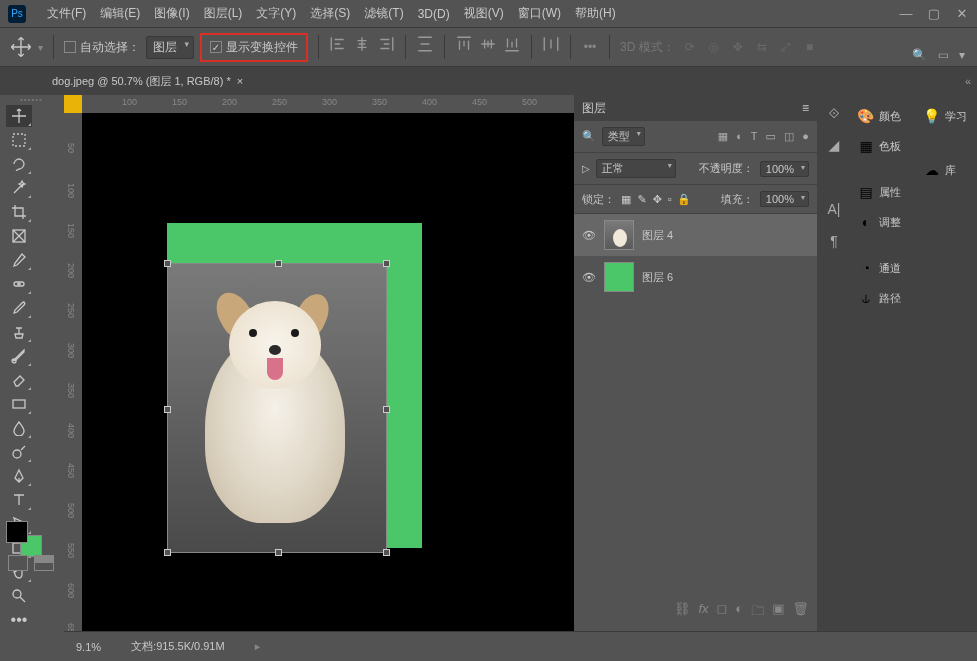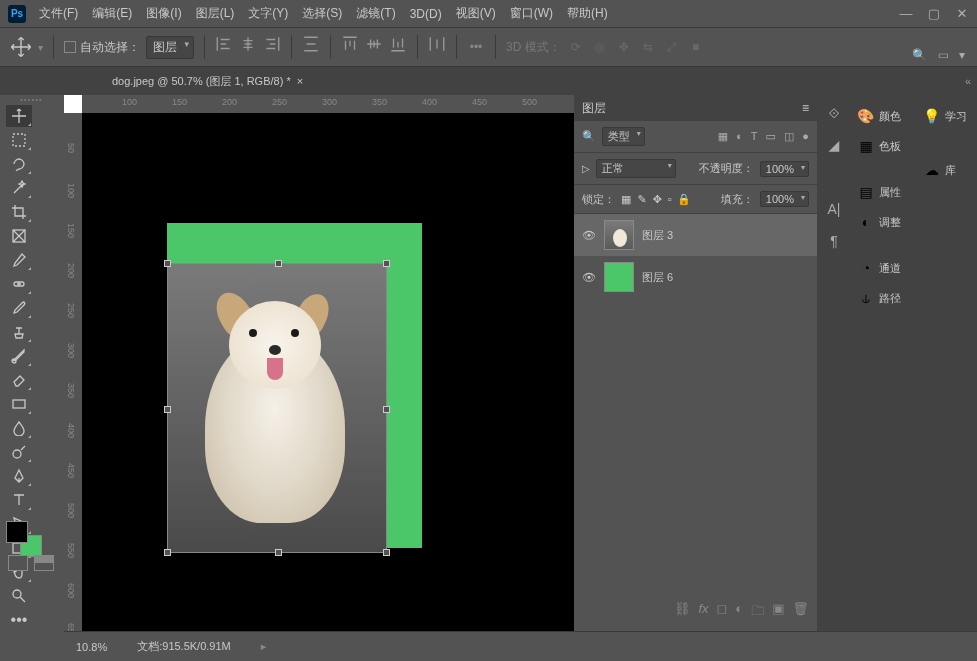--- a/index.html
+++ b/index.html
@@ -1,47 +1,47 @@
 <!DOCTYPE html>
 <html><head>
 <meta charset="utf-8">
 <style>
 *{margin:0;padding:0;box-sizing:border-box;font-family:"Microsoft YaHei",sans-serif;user-select:none}
 body{width:977px;height:661px;background:#535353;overflow:hidden;position:relative}
 .titlebar{height:27px;background:#535353;display:flex;align-items:center;padding:0 8px;color:#c8c8c8;font-size:12px}
-.ps-logo{width:18px;height:18px;background:#001e36;border-radius:3px;display:flex;align-items:center;justify-content:center;color:#31a8ff;font-size:10px;font-weight:bold;margin-right:6px}
+.ps-logo{width:18px;height:18px;background:#001e36;border-radius:3px;display:flex;align-items:center;justify-content:center;color:#31a8ff;font-size:10px;font-weight:normal;margin-right:14px}
 .menu-item{padding:0 7px;cursor:default}
 .win-ctrl{margin-left:auto;display:flex;gap:14px;font-size:13px}
 .win-btn{width:14px;height:14px;display:flex;align-items:center;justify-content:center;color:#b0b0b0}
 .opt-bar{height:40px;background:#535353;border-top:1px solid #383838;border-bottom:1px solid #383838;display:flex;align-items:center;padding:0 10px;gap:6px;color:#c8c8c8;font-size:12px}
 .opt-icon{width:22px;height:22px;display:flex;align-items:center;justify-content:center}
 .divider{width:1px;height:24px;background:#3a3a3a;margin:0 4px}
 .checkbox{width:12px;height:12px;border:1px solid #888;display:inline-flex;align-items:center;justify-content:center;margin-right:4px;position:relative}
 .checkbox.checked::after{content:"✓";font-size:10px;color:#ccc;position:absolute}
 .dropdown{background:#454545;border:1px solid #383838;padding:2px 16px 2px 6px;position:relative;border-radius:2px}
 .dropdown::after{content:"▾";position:absolute;right:4px;top:2px;font-size:9px;color:#aaa}
 .highlight-box{border:2px solid #d93025;padding:4px 8px;display:flex;align-items:center}
 .align-icons{display:flex;gap:6px}
 .ai{width:18px;height:18px;display:flex;align-items:center;justify-content:center;color:#888}
 .ai svg{stroke:#999;fill:none;stroke-width:1.2}
-.tab-bar{height:28px;background:#424242;display:flex;align-items:center;padding-left:104px}
+.tab-bar{height:28px;background:#424242;display:flex;align-items:center;padding-left:44px}
 .doc-tab{background:#424242;padding:4px 8px;color:#c8c8c8;font-size:11px;display:flex;align-items:center;gap:6px}
 .expand-arrows{position:absolute;right:6px;color:#999;font-size:11px}
 .main{position:absolute;top:95px;left:0;right:0;bottom:30px;display:flex}
 .toolbox{width:64px;background:#535353;display:flex;flex-wrap:wrap;padding:10px 6px;align-content:flex-start;gap:2px 2px;position:relative}
 .tool{width:26px;height:22px;display:flex;align-items:center;justify-content:center;color:#c8c8c8;cursor:pointer;position:relative}
 .tool.active{background:#3a3a3a}
 .tool svg{width:16px;height:16px;stroke:#c8c8c8;fill:none;stroke-width:1.3}
 .tool .tri{position:absolute;right:1px;bottom:1px;width:0;height:0;border-left:3px solid transparent;border-bottom:3px solid #aaa}
 .color-swatches{position:absolute;bottom:110px;left:6px}
 .fg-sw{width:22px;height:22px;background:#000;border:1px solid #888;position:absolute}
 .bg-sw{width:22px;height:22px;background:#4bc76a;border:1px solid #888;position:absolute;left:14px;top:14px}
 .mode-row{position:absolute;bottom:60px;left:8px;display:flex;gap:6px}
 .mode-btn{width:20px;height:16px;border:1px solid #888}
-.canvas-wrap{flex:1;background:#ffffff;position:relative;overflow:hidden}
+.canvas-wrap{flex:1;background:#eab308;position:relative;overflow:hidden}
 .ruler-h{position:absolute;top:0;left:18px;right:0;height:18px;background:#535353;color:#888;font-size:9px}
 .ruler-h span{position:absolute;top:2px}
 .ruler-v{position:absolute;top:18px;left:0;bottom:0;width:18px;background:#535353;color:#888;font-size:9px}
 .ruler-v span{position:absolute;left:2px;writing-mode:vertical-rl}
 .canvas{position:absolute;top:18px;left:18px;right:0;bottom:0;background:#000}
 .green-rect{position:absolute;left:85px;top:110px;width:255px;height:325px;background:#4bc76a}
 .dog-layer{position:absolute;left:85px;top:150px;width:220px;height:290px;background:linear-gradient(180deg,#7a7a7a,#4a4a4a)}
 .dog-body{position:absolute;left:38px;top:70px;width:140px;height:190px;background:radial-gradient(ellipse at 50% 40%,#f5f0e8,#e0d8c8 50%,#c5b8a0);border-radius:50% 50% 40% 40%}
 .dog-head{position:absolute;left:62px;top:38px;width:92px;height:88px;background:radial-gradient(circle,#f8f4ec,#e8dcc8);border-radius:50%}
 .dog-ear-l{position:absolute;left:52px;top:28px;width:32px;height:48px;background:#c8a87a;border-radius:50% 50% 40% 40%;transform:rotate(-30deg)}
@@ -106,20 +106,24 @@
         <path d="M8 1v14M1 8h14M8 1l-2 2M8 1l2 2M8 15l-2-2M8 15l2-2M1 8l2-2M1 8l2 2M15 8l-2-2M15 8l-2 2" stroke="#c8c8c8" fill="none"></path>
       </svg>
     </div>
   <span style="font-size:10px;color:#888">▾</span>
   <div class="divider"></div>
   <label style="display:flex;align-items:center">
       <span class="checkbox"></span>
       <span>自动选择：</span>
     </label>
   <div class="dropdown">图层</div>
+  <div class="highlight-box">
+    <span class="checkbox checked"></span>
+      <span>显示变换控件</span>
+  </div>
   <div class="divider"></div>
   <div class="align-icons">
     <div class="ai">
         <svg viewBox="0 0 16 16">
           <path d="M2 2v12M5 4h8M5 8h5M5 12h8"></path>
         </svg>
       </div>
     <div class="ai">
         <svg viewBox="0 0 16 16">
           <path d="M8 2v12M4 5h8M5 8h6M4 11h8"></path>
@@ -412,21 +416,21 @@
       <span>✎</span>
       <span>✥</span>
       <span>▫</span>
       <span>🔒</span>
       <span style="margin-left:auto">填充：</span>
       <div class="mini-dd">100%</div>
     </div>
     <div class="layer-row sel">
       <span class="eye">👁</span>
       <div class="thumb thumb-dog"></div>
-      <span>图层 3</span>
+      <span>图层 4</span>
     </div>
     <div class="layer-row">
       <span class="eye">👁</span>
       <div class="thumb thumb-green"></div>
       <span>图层 6</span>
     </div>
     <div class="layer-btns">
       <span>⛓</span>
       <span><i>fx</i></span>
       <span>◻</span>
@@ -482,16 +486,16 @@
       <div style="height:12px"></div>
       <div class="rc2-item">
           <span class="rc-ic">☁</span>
           <span class="rc-lbl">库</span>
         </div>
     </div>
   </div>
 </div>
 
 <div class="statusbar">
-  <span>10.8%</span>
+  <span>9.1%</span>
   <span>文档:915.5K/0.91M</span>
   <span style="color:#888">▸</span>
 </div>
 
 </body></html>

